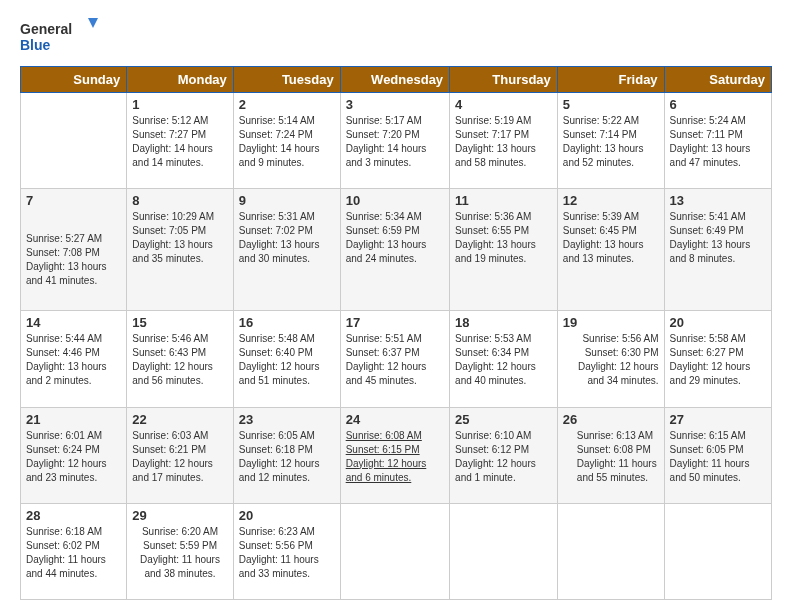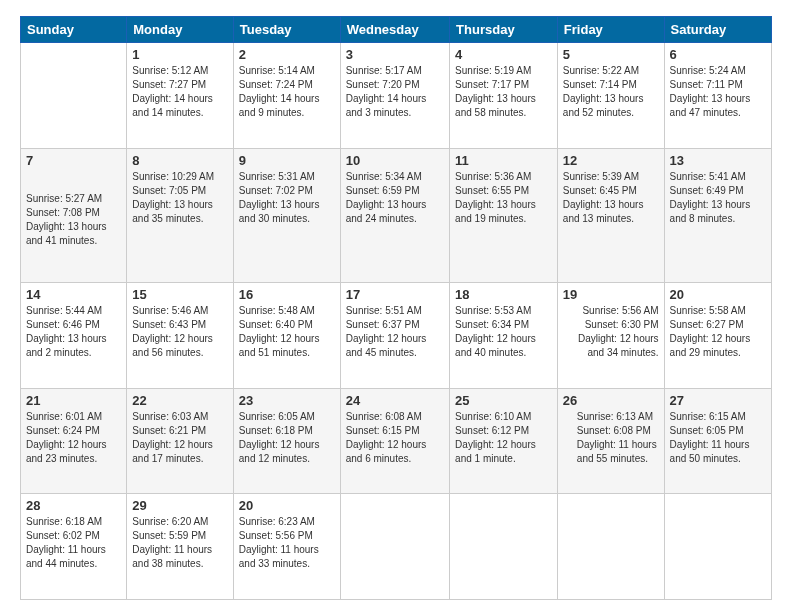--- a/index.html
+++ b/index.html
@@ -38,23 +38,23 @@
     .location {
       font-size: 14px;
       color: #555;
     }
     .calendar {
       width: 100%;
       border-collapse: collapse;
       flex: 1;
     }
     .calendar thead tr th {
-      background-color: #0369a1;
+      background-color: #a16207;
       color: white;
-      text-align: left;
+      text-align: right;
       padding: 5px 6px;
       font-size: 13px;
       font-weight: bold;
       border: 1px solid #1a5fb4;
     }
     .calendar tbody tr td {
       vertical-align: top;
       border: 1px solid #ccc;
       padding: 4px 5px;
       width: 113px;
@@ -79,20 +79,33 @@
       background-color: #fff;
     }
     tr:nth-child(even) td {
       background-color: #f5f5f5;
     }
   </style>
 </head>
 <body>
 
 <div class="container">
+  <div class="header">
+    <div class="logo">
+  <svg width="80" height="40" viewBox="0 0 80 40">
+    <text x="0" y="18" font-size="14" font-weight="bold" fill="#333" font-family="Arial">General</text>
+    <polygon points="68,2 78,2 73,12" fill="#3a7fd4"></polygon>
+    <text x="0" y="34" font-size="14" font-weight="bold" fill="#1a5fb4" font-family="Arial">Blue</text>
+  </svg>
+</div>
+    <div class="title-section">
+      <div class="month-title"></div>
+      <div class="location"></div>
+    </div>
+  </div>
 
   <table class="calendar">
     <thead>
       <tr>
       <th>Sunday</th>
           <th>Monday</th>
           <th>Tuesday</th>
           <th>Wednesday</th>
           <th>Thursday</th>
           <th>Friday</th>
@@ -193,21 +206,21 @@
             <div class="day-info" style="white-space: pre-line;">Sunrise: 5:41 AM
 Sunset: 6:49 PM
 Daylight: 13 hours
 and 8 minutes.</div>
           </td>
         </tr>
         <tr>
           <td>
             <span class="day-number">14</span>
             <div class="day-info" style="white-space: pre-line;">Sunrise: 5:44 AM
-Sunset: 6:46 PM
+Sunset: 4:46 PM
 Daylight: 13 hours
 and 2 minutes.</div>
           </td>
           <td>
             <span class="day-number">15</span>
             <div class="day-info" style="white-space: pre-line;">Sunrise: 5:46 AM
 Sunset: 6:43 PM
 Daylight: 12 hours
 and 56 minutes.</div>
           </td>
@@ -264,21 +277,21 @@
           </td>
           <td>
             <span class="day-number">23</span>
             <div class="day-info" style="white-space: pre-line;">Sunrise: 6:05 AM
 Sunset: 6:18 PM
 Daylight: 12 hours
 and 12 minutes.</div>
           </td>
           <td>
             <span class="day-number">24</span>
-            <div class="day-info" style="white-space: pre-line;">Sunrise: 6:08 AM
+            <div class="day-info" style="white-space: pre-line; text-decoration: underline;">Sunrise: 6:08 AM
 Sunset: 6:15 PM
 Daylight: 12 hours
 and 6 minutes.</div>
           </td>
           <td>
             <span class="day-number">25</span>
             <div class="day-info" style="white-space: pre-line;">Sunrise: 6:10 AM
 Sunset: 6:12 PM
 Daylight: 12 hours
 and 1 minute.</div>
@@ -301,21 +314,21 @@
         <tr>
           <td>
             <span class="day-number">28</span>
             <div class="day-info" style="white-space: pre-line;">Sunrise: 6:18 AM
 Sunset: 6:02 PM
 Daylight: 11 hours
 and 44 minutes.</div>
           </td>
           <td>
             <span class="day-number">29</span>
-            <div class="day-info" style="white-space: pre-line;">Sunrise: 6:20 AM
+            <div class="day-info" style="white-space: pre-line; text-align: center;">Sunrise: 6:20 AM
 Sunset: 5:59 PM
 Daylight: 11 hours
 and 38 minutes.</div>
           </td>
           <td>
             <span class="day-number">20</span>
             <div class="day-info" style="white-space: pre-line;">Sunrise: 6:23 AM
 Sunset: 5:56 PM
 Daylight: 11 hours
 and 33 minutes.</div>

